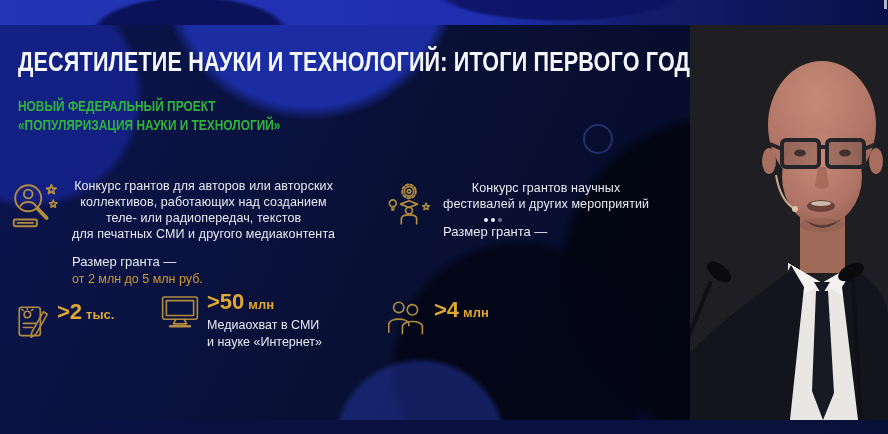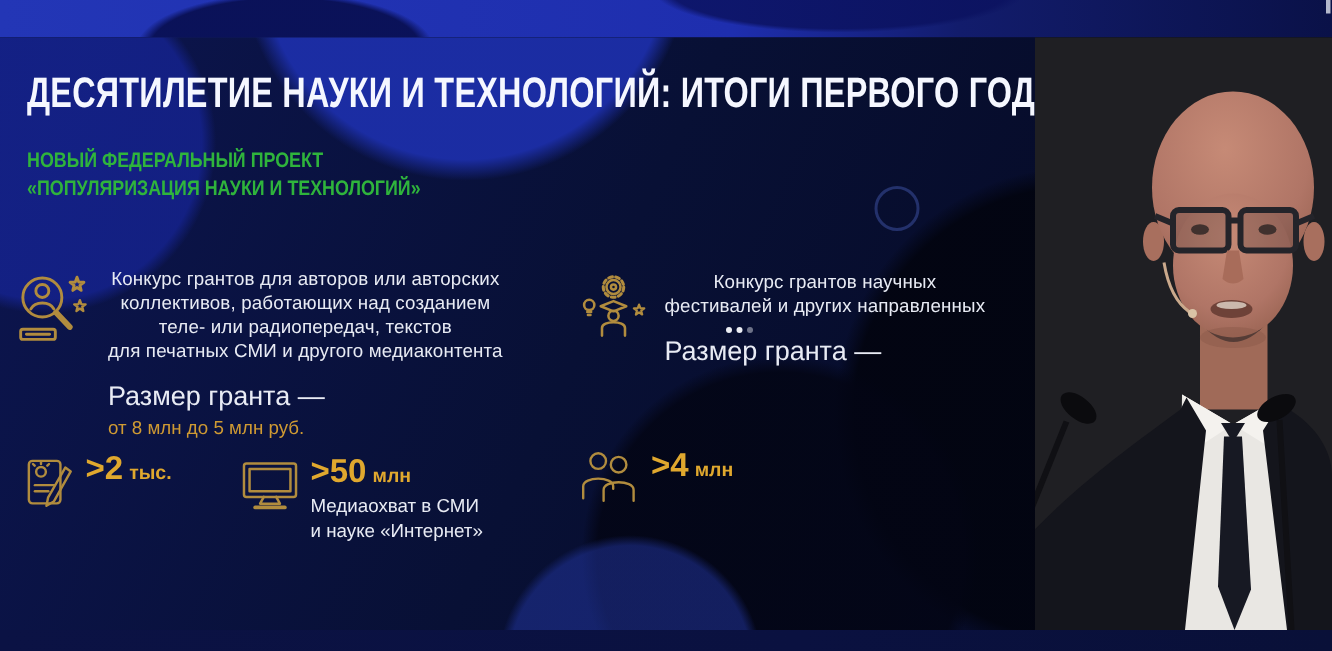--- a/index.html
+++ b/index.html
@@ -32,26 +32,26 @@
   .subtitle{position:absolute;left:18px;top:72px;font-size:14px;font-weight:700;line-height:19px;
     white-space:nowrap;transform:scale(.85,1);transform-origin:0 0;}
 
   .grant{position:absolute;display:flex;align-items:flex-start;}
   .grant-1{left:8px;top:153px;}
   .grant-2{left:386px;top:155px;}
   .gicon{flex:0 0 auto;}
   .grant-1 .gicon{width:52px;height:56px;margin-right:12px;}
   .grant-2 .gicon{width:46px;height:50px;margin-right:11px;}
   .desc{font-size:12.5px;line-height:16px;color:#e8ebf4;white-space:pre-line;letter-spacing:.1px;text-align:center;}
-  .glabel{margin-top:12px;font-size:18px;color:#e8ebf4;}
+  .glabel{margin-top:12px;font-size:13px;color:#e8ebf4;}
   .gvalue{margin-top:3px;font-size:12.5px;}
 
   .stat{position:absolute;display:flex;align-items:flex-start;}
   .stat-1{left:16px;top:276px;}
-  .stat-2{left:161px;top:278px;}
+  .stat-2{left:161px;top:266px;}
   .stat-3{left:386px;top:274px;}
   .sicon{flex:0 0 auto;}
   .stat-1 .sicon{width:34px;height:40px;margin-right:7px;}
   .stat-2 .sicon{width:38px;height:34px;margin-right:8px;margin-top:3px;}
   .stat-3 .sicon{width:40px;height:36px;margin-right:8px;}
   .svalrow{display:flex;align-items:baseline;}
   .sval{font-size:22px;font-weight:700;line-height:22px;}
   .sunit{font-size:13px;font-weight:700;margin-left:4px;}
   .sdesc{font-size:12.5px;line-height:17px;color:#e8ebf4;white-space:pre-line;margin-top:4px;}
 
@@ -96,40 +96,40 @@
         <line x1="10" y1="46.5" x2="26" y2="46.5"></line>
         <polygon points="45,7 46.2,10.3 49.8,10.5 47,12.6 47.9,16.1 45,14.1 42.1,16.1 43,12.6 40.2,10.5 43.8,10.3"></polygon>
         <polygon transform="translate(47,27) scale(0.82) translate(-45,-12)" points="45,7 46.2,10.3 49.8,10.5 47,12.6 47.9,16.1 45,14.1 42.1,16.1 43,12.6 40.2,10.5 43.8,10.3"></polygon>
       </svg>
       <div class="gtext">
         <div class="desc">Конкурс грантов для авторов или авторских
 коллективов, работающих над созданием
 теле- или радиопередач, текстов
 для печатных СМИ и другого медиаконтента</div>
         <div class="glabel">Размер гранта —</div>
-        <div class="gvalue" style="color:#cf9a33;">от 8 млн до 5 млн руб.</div>
+        <div class="gvalue" style="color:#cf9a33;">от 2 млн до 5 млн руб.</div>
       </div>
     </div>
 
     <div class="grant grant-2">
       <svg class="gicon icon-stroke" viewBox="0 0 54 54">
         <circle cx="27" cy="11" r="5.5"></circle>
         <circle cx="27" cy="11" r="2"></circle>
         <circle cx="27" cy="11" r="8" stroke-dasharray="3 2.6" stroke-width="2.4"></circle>
         <polygon points="17,26 27,22 37,26 27,30"></polygon>
         <circle cx="27" cy="33.5" r="4"></circle>
         <path d="M18 49 L18 43 C 18 37 36 37 36 43 L36 49"></path>
         <circle cx="8" cy="25" r="4"></circle>
         <line x1="6.5" y1="30.5" x2="9.5" y2="30.5"></line>
         <line x1="7" y1="32.8" x2="9" y2="32.8"></line>
         <polygon transform="translate(47,29) scale(0.85) translate(-45,-12)" points="45,7 46.2,10.3 49.8,10.5 47,12.6 47.9,16.1 45,14.1 42.1,16.1 43,12.6 40.2,10.5 43.8,10.3"></polygon>
       </svg>
       <div class="gtext">
         <div class="desc">Конкурс грантов научных
-фестивалей и других направленных</div>
+фестивалей и других мероприятий</div>
         <div class="glabel">Размер гранта —</div>
       </div>
     </div>
 
     <div class="stat stat-1">
       <svg class="sicon icon-stroke" viewBox="0 0 42 46">
         <rect x="4" y="6" width="26" height="35" rx="3"></rect>
         <circle cx="14" cy="15" r="4"></circle>
         <line x1="14" y1="8.5" x2="14" y2="6.5"></line>
         <line x1="8.8" y1="10" x2="7.4" y2="8.6"></line>

